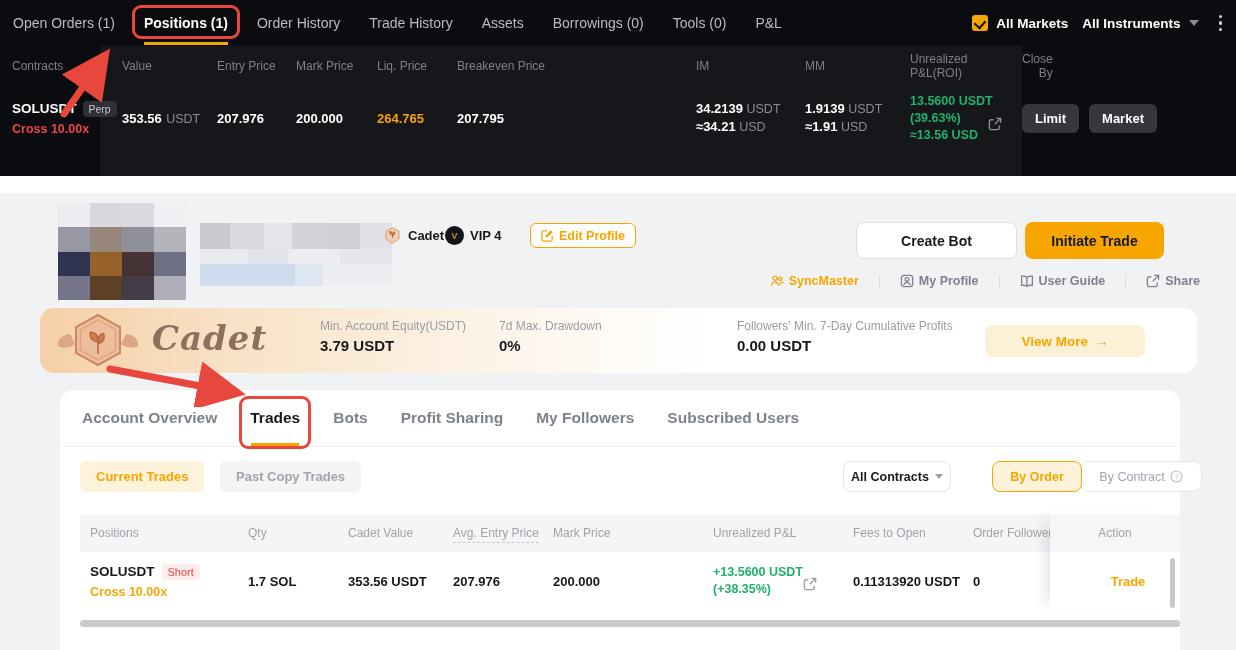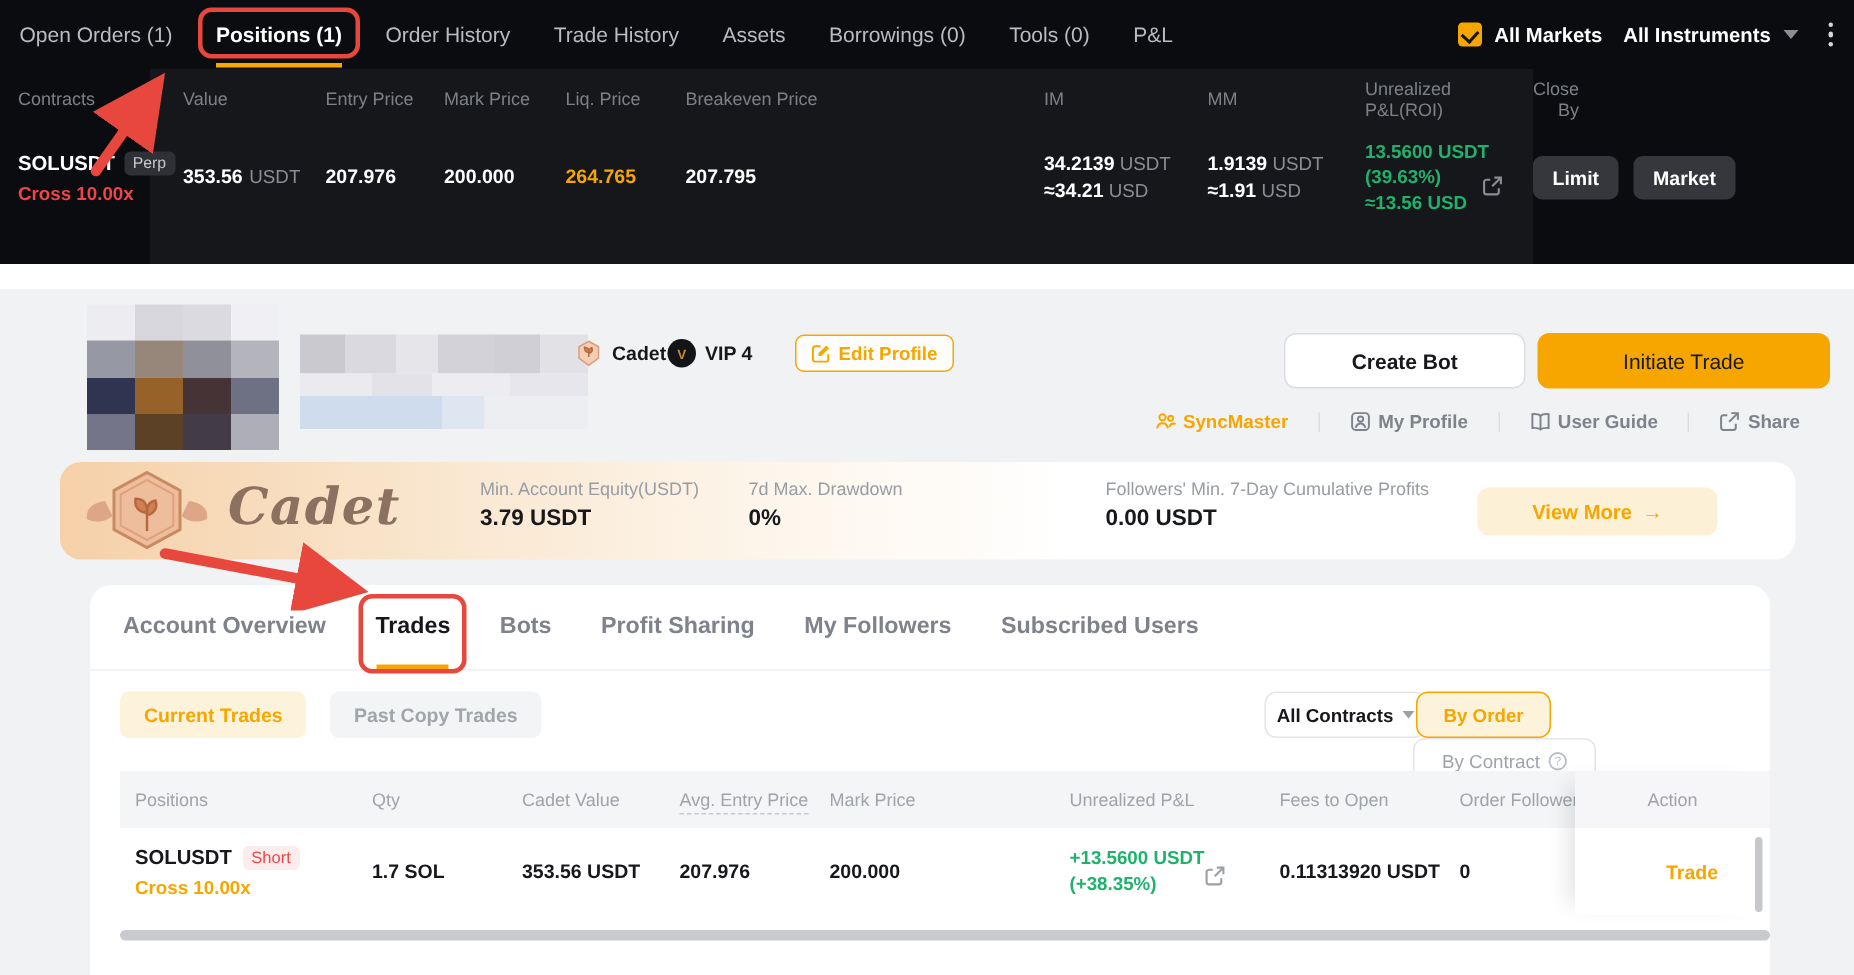--- a/index.html
+++ b/index.html
@@ -55,21 +55,21 @@
 
   .avatar { position:absolute; left:58px; top:10px; width:128px; height:97px; display:grid; grid-template-columns:repeat(4,1fr); grid-template-rows:repeat(4,1fr); }
   .nameblur { position:absolute; left:200px; top:30px; width:192px; }
   .nameblur .r { display:flex; }
   .chip-row { position:absolute; top:33px; display:flex; align-items:center; gap:6px; }
   .chip-label { font-size:13px; font-weight:700; color:#17181b; }
   .vip-circle { width:19px; height:19px; border-radius:50%; background:#131417; color:#c8893c; font-size:9px; font-weight:700; display:flex; align-items:center; justify-content:center; }
   .edit-btn { position:absolute; left:530px; top:30px; height:25px; display:flex; align-items:center; gap:5px; padding:0 10px; border:1.5px solid #f7a600; border-radius:6px; color:#f7a600; font-size:12.5px; font-weight:700; background:#fdfdfb; cursor:pointer; }
 
   .create-bot { position:absolute; left:856px; top:29px; width:161px; height:37px; background:#fff; border:1px solid #dcdde2; border-radius:8px; font-size:14px; font-weight:700; color:#17181b; cursor:pointer; }
-  .initiate { position:absolute; left:1025px; top:29px; width:195px; height:37px; background:#f7a600; border:none; border-radius:8px; font-size:14px; font-weight:400; color:#17181b; cursor:pointer; }
+  .initiate { position:absolute; left:1025px; top:29px; width:139px; height:37px; background:#f7a600; border:none; border-radius:8px; font-size:14px; font-weight:700; color:#17181b; cursor:pointer; }
   .links-row { position:absolute; right:36px; top:81px; display:flex; align-items:center; gap:20px; }
   .plink { display:flex; align-items:center; gap:5px; font-size:12.5px; font-weight:700; color:#7e828a; cursor:pointer; }
   .plink.sync { color:#f7a600; }
   .vdiv { width:1px; height:13px; background:#dcdde2; }
 
   .banner { position:absolute; left:40px; top:115px; width:1157px; height:65px; border-radius:14px;
             background:linear-gradient(90deg,#f5d0a8 0%,#f9e5cc 20%,#fdf5ea 40%,#ffffff 58%,#ffffff 100%); }
   .banner-title { position:absolute; left:112px; top:10px; font-family:"DejaVu Serif", serif; font-style:italic; font-weight:700; font-size:34px; color:#8c7060; letter-spacing:1px; }
   .stat { position:absolute; top:11px; }
   .stat .sl { font-size:12px; color:#989ca3; }
@@ -82,21 +82,21 @@
   .ctab.active .clabel { color:#17181b; }
   .ctab.active::after { content:""; position:absolute; left:1px; right:1px; bottom:0; height:3px; background:#f7a600; }
   .ctab .redbox2 { position:absolute; left:-11px; right:-11px; top:6px; bottom:-3px; border:3px solid #e8473d; border-radius:9px; pointer-events:none; z-index:5; }
 
   .filters { position:absolute; left:0; top:57px; right:0; height:56px; }
   .chip { position:absolute; top:14px; height:31px; display:flex; align-items:center; border-radius:6px; font-size:13px; font-weight:700; padding:0 16px; cursor:pointer; }
   .chip.cur { left:20px; background:#fdf3da; color:#f7a600; }
   .chip.past { left:160px; background:#f3f4f6; color:#a0a4ab; }
   .allc { position:absolute; left:783px; top:14px; width:108px; height:31px; background:#fff; border:1px solid #e4e5e9; border-radius:8px; display:flex; align-items:center; justify-content:center; gap:6px; font-size:12.5px; font-weight:700; color:#17181b; cursor:pointer; }
   .mini-caret { width:0; height:0; border-left:4px solid transparent; border-right:4px solid transparent; border-top:5px solid #9aa0a8; }
-  .seg { position:absolute; left:884px; top:14px; display:flex;flex-direction:column; }
+  .seg { position:absolute; left:932px; top:14px; display:flex; }
   .seg .byorder { width:90px; height:31px; background:#fdf3da; border:1px solid #f7a600; border-radius:8px; color:#f7a600; font-size:12.5px; font-weight:700; display:flex; align-items:center; justify-content:center; z-index:2; cursor:pointer; }
   .seg .bycontract { width:122px; height:31px; margin-left:-2px; background:#fff; border:1px solid #e4e5e9; border-radius:8px; color:#a0a4ab; font-size:12.5px; display:flex; align-items:center; justify-content:center; gap:5px; cursor:pointer; }
 
   .btable { position:absolute; left:20px; top:124px; width:1100px; }
   .bhdr { display:flex; align-items:center; height:38px; background:#f4f5f7; font-size:12px; color:#9fa3aa; }
   .brow { display:flex; align-items:center; height:58px; }
   .bc { flex:0 0 auto; padding-left:10px; }
   .bc1 { width:158px; } .bc2 { width:100px; } .bc3 { width:105px; } .bc4 { width:100px; }
   .bc5 { width:160px; } .bc6 { width:140px; position:relative; } .bc7 { width:120px; } .bc8 { flex:1 1 auto; overflow:hidden; white-space:nowrap; }
   .dashed { border-bottom:1px dashed #c6c9ce; padding-bottom:2px; }

